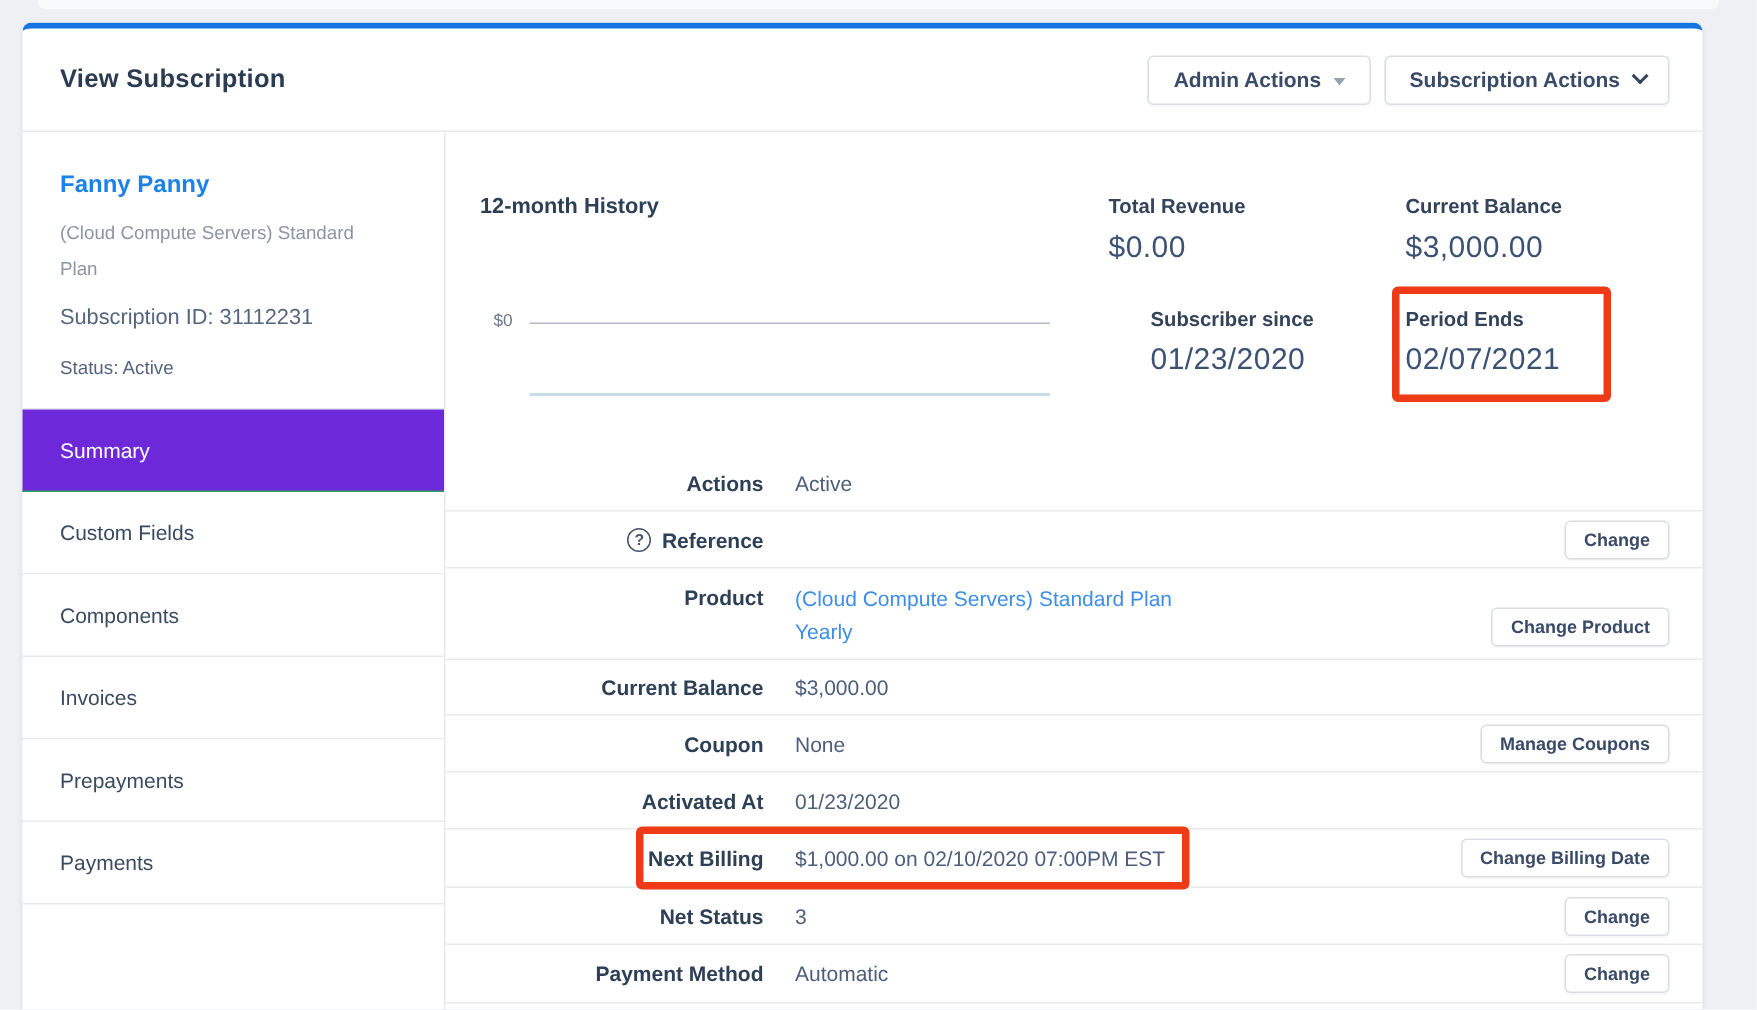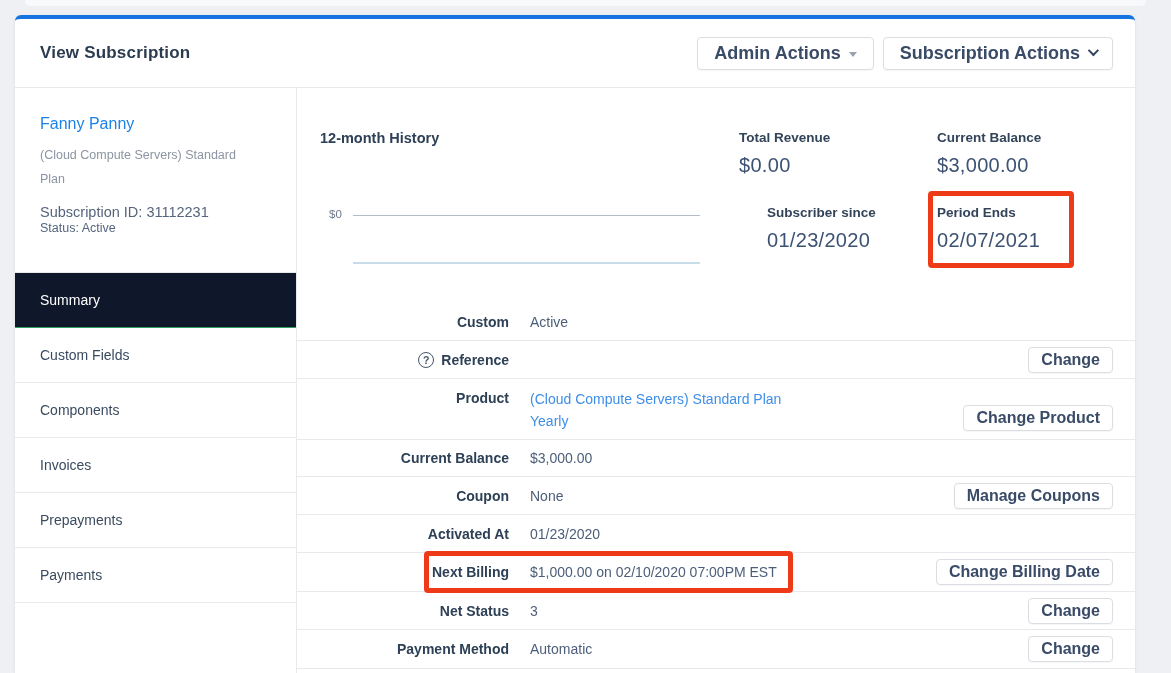--- a/index.html
+++ b/index.html
@@ -15,39 +15,39 @@
 
   
   .card-header { height:69px; flex:0 0 69px; display:flex; align-items:center;
     justify-content:space-between; padding:0 22px 0 25px; border-bottom:1px solid #e7e9ec; }
   .page-title { font-size:17px; font-weight:bold; color:#2b3c50; letter-spacing:.2px; }
   .header-actions { display:flex; gap:9px; }
   .btn { background:#fff; border:1px solid #dadee3; border-radius:4px; color:#394b66;
     font-family:"Liberation Sans", sans-serif; font-weight:bold; cursor:pointer;
     display:inline-flex; align-items:center; justify-content:center;
     box-shadow:0 1px 1px rgba(40,50,70,.04); }
-  .btn-lg { height:33px; padding:0 16px; font-size:18px; gap:8px; }
+  .btn-lg { height:33px; padding:0 16px; font-size:14px; gap:8px; }
   .caret-tri { width:0; height:0; border-left:4px solid transparent; border-right:4px solid transparent;
     border-top:5px solid #98a1ae; margin-top:2px; }
   .chev { width:8px; height:8px; border-right:2.5px solid #33445c; border-bottom:2.5px solid #33445c;
     transform:rotate(45deg) translateY(-2px); margin-top:-3px; }
 
   
   .card-body { flex:1; display:flex; min-height:0; }
   .sidebar { width:282px; flex:0 0 282px; border-right:1px solid #e7e9ec; display:flex; flex-direction:column; }
   .sub-info { height:184px; flex:0 0 184px; padding:27px 30px 0 25px; }
-  .customer-name { color:#1c82e8; font-size:16px; font-weight:normal; }
+  .customer-name { color:#1c82e8; font-size:16px; font-weight:bold; }
   .plan-name { margin-top:10px; color:#8c95a3; font-size:12.5px; line-height:24px; width:210px; }
   .sub-id { margin-top:13px; color:#55657d; font-size:14.5px; }
-  .sub-status { margin-top:1px; color:#55657d; font-size:12.5px; }
+  .sub-status { margin-top:18px; color:#55657d; font-size:12.5px; }
 
   .menu { border-top:1px solid #e7e9ec; }
   .menu-item { height:55px; display:flex; align-items:center; padding-left:25px;
     font-size:14px; color:#3a4b60; border-bottom:1px solid #e8eaed; cursor:pointer; background:#fff; }
-  .menu-item.active { background:#0f172a; color:#fff; border-bottom-color:#2f9e5f; }
+  .menu-item.active { background:#6d28d9; color:#fff; border-bottom-color:#2f9e5f; }
 
   
   .main { flex:1; position:relative; }
 
   .chart-title { position:absolute; left:23px; top:42px; font-size:14.5px; font-weight:bold; color:#2e4056; }
   .ytick { position:absolute; left:32px; top:120px; font-size:11.5px; color:#6d7988; }
   .gridline-zero { position:absolute; left:56px; top:127px; width:347px; height:1px; background:#b3bcc7; }
   .baseline { position:absolute; left:56px; top:174px; width:347px; height:2px; background:#c9dcea; }
 
   .stat { position:absolute; width:190px; }
@@ -60,21 +60,21 @@
   .hl-period { left:631px; top:103px; width:146px; height:77px; }
   .hl-billing { left:127px; top:463px; width:369px; height:42px; }
 
   
   .detail-table { position:absolute; left:0; right:0; top:215px; }
   .drow { display:flex; align-items:center; border-bottom:1px solid #e7e9eb; }
   .drow .dlabel { width:212px; flex:0 0 212px; text-align:right; font-size:14px; font-weight:bold;
     color:#2e4056; display:flex; justify-content:flex-end; align-items:center; gap:7px; }
   .drow .dvalue { flex:1; padding-left:21px; font-size:14px; color:#4c5e79; }
   .drow .dbtn-cell { margin-right:22px; display:flex; }
-  .btn-sm { height:26px; padding:0 12px; font-size:16px; }
+  .btn-sm { height:26px; padding:0 12px; font-size:12px; }
   .h38 { height:38px; } .h37 { height:37px; } .h39 { height:39px; }
   .row-product { height:61px; align-items:center; }
   .row-product .dlabel { align-self:flex-start; margin-top:11px; }
   .row-product .dvalue { align-self:flex-start; margin-top:9px; }
   .row-product .dbtn-cell { align-self:flex-end; margin-bottom:8px;padding-left:40px; }
   .green-text { color:#2fa263; }
   .link { color:#3e8ee8; cursor:pointer; text-decoration:none; display:block; line-height:22px; }
   .qicon { width:16px; height:16px; border:1px solid #44556b; border-radius:50%;
     font-size:10.5px; font-weight:bold; color:#44556b; display:inline-flex;
     align-items:center; justify-content:center; }
@@ -154,21 +154,21 @@
         <div class="s-label">Period Ends</div>
         <div class="s-value">02/07/2021</div>
       </div>
 
       <div class="hl-box hl-period"></div>
       <div class="hl-box hl-billing"></div>
 
       <div class="detail-table">
 
         <div class="drow h38">
-          <div class="dlabel">Custom</div>
+          <div class="dlabel">Actions</div>
           <div class="dvalue green-text">Active</div>
         </div>
 
         <div class="drow h38">
           <div class="dlabel">
             <span class="qicon">?</span>
             <span>Reference</span>
           </div>
           <div class="dvalue"></div>
           <div class="dbtn-cell">

